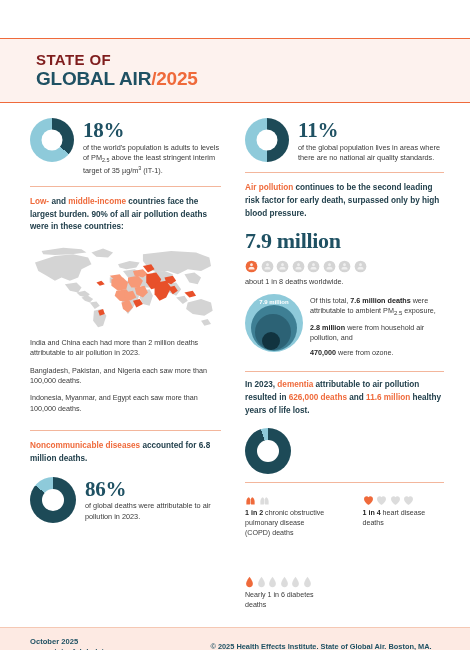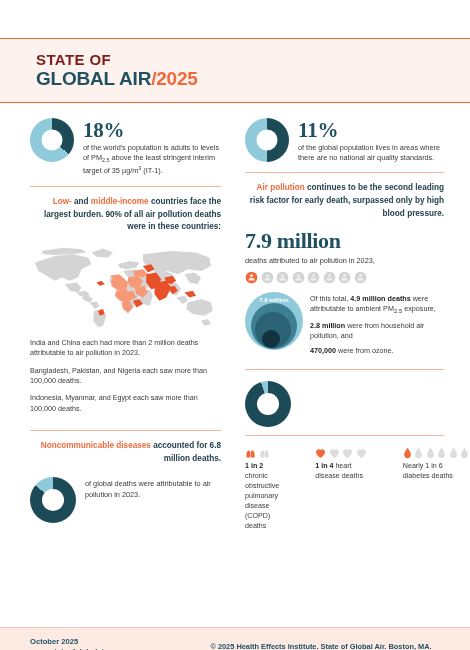--- a/index.html
+++ b/index.html
@@ -61,21 +61,21 @@
   }
   .small-copy {
     font-size: 7.3px; line-height: 1.42; color: #3a3a3a; margin-top: 1.5px;
   }
   .small-copy sub { font-size: 5.4px; }
   .small-copy sup { font-size: 5.4px; }
 
   
   .lead {
     font-size: 8.2px; font-weight: bold; line-height: 1.55;
-    color: #23414d; margin-top: 2px; text-align: right;
+    color: #23414d; margin-top: 2px;
   }
   .hl { color: #ef6a3b; }
 
   
   .map-wrap { margin: 7px 0 6px 0; }
   .map-wrap svg { display: block; width: 100%; height: auto; }
 
   .note {
     font-size: 7.2px; line-height: 1.45; color: #3a3a3a; margin-top: 7px;
   }
@@ -97,21 +97,21 @@
   .bubbles { display: flex; gap: 7px; margin-top: 8px; align-items: flex-start; }
   .bubbles svg { display: block; flex: 0 0 auto; }
   .bubble-notes { padding-top: 2px; }
   .bubble-note {
     font-size: 7.2px; line-height: 1.42; color: #3a3a3a; margin-bottom: 5px;
   }
   .bubble-note b { color: #232323; }
 
   
   .icon-grid {
-    display: grid; grid-template-columns: 1fr 1fr 1fr;
+    display: grid; grid-template-columns: 1fr 1fr;
     column-gap: 8px; row-gap: 8px; margin-top: 10px; gap: 36px;
   }
   .icon-stat .icons { display: flex; gap: 2.5px; align-items: flex-end; height: 13px; }
   .icon-stat .icons svg { display: block; }
   .icon-stat .label {
     font-size: 7.1px; line-height: 1.4; color: #3a3a3a; margin-top: 3px;
   }
   .icon-stat .label b { color: #232323; }
 
   
@@ -213,20 +213,21 @@
 
       <div class="rule" style="margin-top:16px;"></div>
 
       <div class="lead">
         <span class="hl">Noncommunicable diseases</span><span> accounted for 6.8 million deaths.</span>
       </div>
 
       <div class="stat-row">
         <div class="donut d-46" style="background:conic-gradient(#1d4a57 0% 86%, #8ecada 86% 100%);"></div>
         <div class="stat-text">
+          <div class="big-pct">86%</div>
           <div class="small-copy">of global deaths were attributable to air pollution in 2023.</div>
         </div>
       </div>
 
     </div>
 
     <div class="col col-right">
 
       <div class="stat-row">
         <div class="donut d-44" style="background:conic-gradient(#1d4a57 0% 50%, #8ecada 50% 100%);"></div>
@@ -236,21 +237,20 @@
         </div>
       </div>
 
       <div class="rule"></div>
 
       <div class="lead">
         <span class="hl">Air pollution</span><span> continues to be the second leading risk factor for early death, surpassed only by high blood pressure.</span>
       </div>
 
       <div class="bignum">7.9 million</div>
-      <div class="bignum-sub">deaths attributed to air pollution in 2023,</div>
 
       <div class="people-row">
         <svg width="13" height="13" viewBox="0 0 20 20">
             <circle cx="10" cy="10" r="9" fill="#ef6a3b"></circle>
             <path d="M10 5c-1.2 0-2.2 1-2.2 2.2S8.8 9.4 10 9.4s2.2-1 2.2-2.2S11.2 5 10 5zm0 5.2c-2.6 0-4.6 1.4-4.6 3.2v1.4h9.2v-1.4c0-1.8-2-3.2-4.6-3.2z" fill="#fdeae3"></path>
           </svg>
         <svg width="13" height="13" viewBox="0 0 20 20">
             <circle cx="10" cy="10" r="9" fill="#d4d4d4"></circle>
             <path d="M10 5c-1.2 0-2.2 1-2.2 2.2S8.8 9.4 10 9.4s2.2-1 2.2-2.2S11.2 5 10 5zm0 5.2c-2.6 0-4.6 1.4-4.6 3.2v1.4h9.2v-1.4c0-1.8-2-3.2-4.6-3.2z" fill="#efefef"></path>
           </svg>
@@ -272,38 +272,42 @@
           </svg>
         <svg width="13" height="13" viewBox="0 0 20 20">
             <circle cx="10" cy="10" r="9" fill="#d4d4d4"></circle>
             <path d="M10 5c-1.2 0-2.2 1-2.2 2.2S8.8 9.4 10 9.4s2.2-1 2.2-2.2S11.2 5 10 5zm0 5.2c-2.6 0-4.6 1.4-4.6 3.2v1.4h9.2v-1.4c0-1.8-2-3.2-4.6-3.2z" fill="#efefef"></path>
           </svg>
         <svg width="13" height="13" viewBox="0 0 20 20">
             <circle cx="10" cy="10" r="9" fill="#d4d4d4"></circle>
             <path d="M10 5c-1.2 0-2.2 1-2.2 2.2S8.8 9.4 10 9.4s2.2-1 2.2-2.2S11.2 5 10 5zm0 5.2c-2.6 0-4.6 1.4-4.6 3.2v1.4h9.2v-1.4c0-1.8-2-3.2-4.6-3.2z" fill="#efefef"></path>
           </svg>
       </div>
+      <div class="people-caption">about 1 in 8 deaths worldwide.</div>
 
       <div class="bubbles">
         <svg width="58" height="58" viewBox="0 0 58 58">
           <circle cx="29" cy="29" r="29" fill="#8ecada"></circle>
           <circle cx="29" cy="34" r="23" fill="#3e7f94"></circle>
           <circle cx="28" cy="38" r="18" fill="#2c6275"></circle>
           <circle cx="26" cy="47" r="9" fill="#11333f"></circle>
           <text x="29" y="10" font-family="Liberation Sans, sans-serif" font-size="6" font-weight="bold" fill="#ffffff" text-anchor="middle">7.9 million</text>
         </svg>
         <div class="bubble-notes">
-          <div class="bubble-note"><span>Of this total, </span><b>4.9 million deaths</b><span> were attributable to ambient PM</span><sub>2.5</sub><span> exposure,</span></div>
+          <div class="bubble-note"><span>Of this total, </span><b>7.6 million deaths</b><span> were attributable to ambient PM</span><sub>2.5</sub><span> exposure,</span></div>
           <div class="bubble-note"><b>2.8 million</b><span> were from household air pollution, and</span></div>
           <div class="bubble-note"><b>470,000</b><span> were from ozone.</span></div>
         </div>
       </div>
 
       <div class="rule rule-tight"></div>
 
+      <div class="lead">
+        <span>In 2023, </span><span class="hl">dementia</span><span> attributable to air pollution resulted in </span><span class="hl">626,000 deaths</span><span> and </span><span class="hl">11.6 million</span><span> healthy years of life lost.</span>
+      </div>
 
       <div class="stat-row">
         <div class="donut d-46" style="background:conic-gradient(#1d4a57 0% 95%, #8ecada 95% 100%);"></div>
       </div>
 
       <div class="rule rule-tight"></div>
 
       <div class="icon-grid">
 
         <div class="icon-stat">

